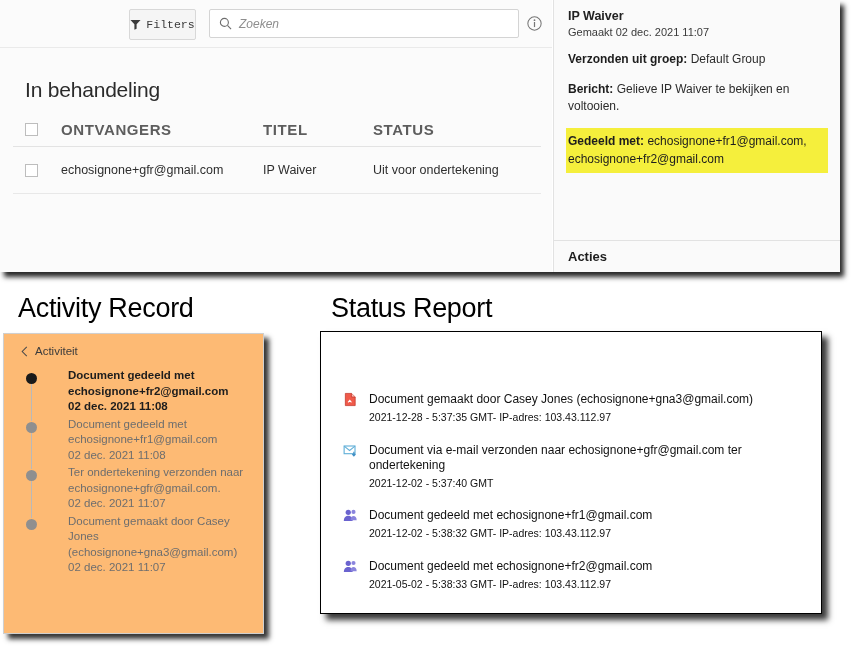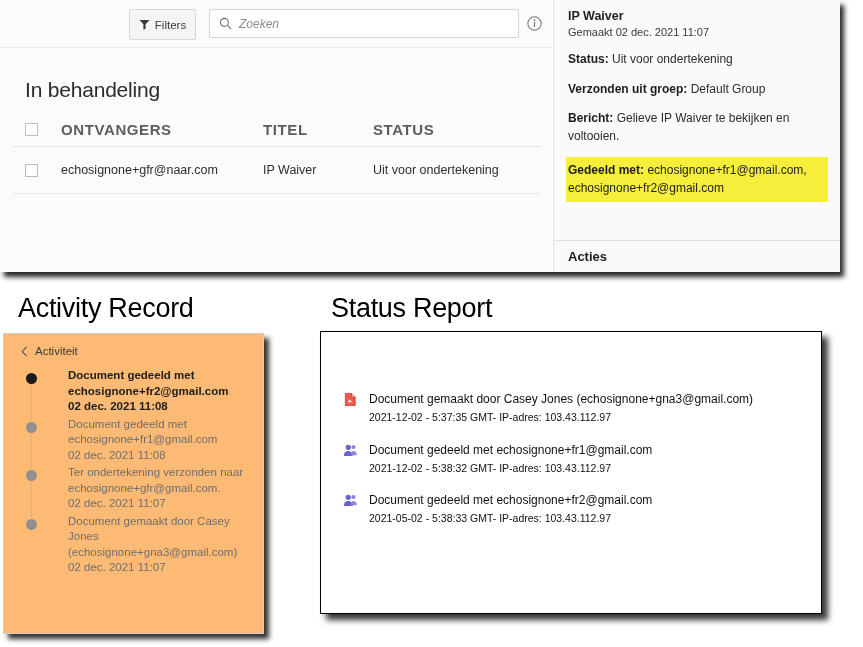--- a/index.html
+++ b/index.html
@@ -46,20 +46,21 @@
     left: 129px; top: 9px;
     width: 65px; height: 29px;
     border: 1px solid #d8d8d8;
     background: #f5f5f5;
     border-radius: 2px;
     display: flex;
     align-items: center;
     justify-content: center;
     gap: 5px;
     cursor: pointer;
+    font-family: Liberation Mono, monospace;
   }
   #filters-button .lbl {
     font-size: 11.5px;
     color: #3a3a3a;
   }
   .funnel {
     width: 11px; height: 11px;
     display: block;
   }
   #search-box {
@@ -380,36 +381,32 @@
           <span class="chk"></span>
         </div>
         <div class="cell-recip th">ONTVANGERS</div>
         <div class="cell-title th">TITEL</div>
         <div class="cell-status th">STATUS</div>
       </div>
       <div class="trow">
         <div class="cell-chk">
           <span class="chk"></span>
         </div>
-        <div class="cell-recip td">echosignone+gfr@naar.com</div>
+        <div class="cell-recip td">echosignone+gfr@gmail.com</div>
         <div class="cell-title td">IP Waiver</div>
         <div class="cell-status td">Uit voor ondertekening</div>
       </div>
     </div>
   </div>
 
   <div id="detail-rail">
     <div id="detail-body">
       <div id="detail-doc-title">IP Waiver</div>
       <div id="detail-created">Gemaakt 02 dec. 2021 11:07</div>
 
-      <div class="detail-field">
-        <span class="k">Status:</span>
-        <span>Uit voor ondertekening</span>
-      </div>
 
       <div class="detail-field">
         <span class="k">Verzonden uit groep:</span>
         <span>Default Group</span>
       </div>
 
       <div class="detail-field">
         <span class="k">Bericht:</span>
         <span>Gelieve IP Waiver te bekijken en voltooien.</span>
       </div>
@@ -470,23 +467,32 @@
 
   <div id="audit-events">
 
     <div class="ev">
       <svg class="ev-icon" viewBox="0 0 16 16">
         <path d="M2.5 1.5 H9 L13 5.3 V14.5 H2.5 Z" fill="#f05a4a" stroke="#c2352a" stroke-width="0.8"></path>
         <path d="M9 1.5 V5.3 H13" fill="#fbc0b8" stroke="#c2352a" stroke-width="0.8"></path>
         <path d="M5.4 11 L7.2 8.8 L9 11" fill="none" stroke="#ffffff" stroke-width="1.1"></path>
       </svg>
       <div class="ev-main">Document gemaakt door Casey Jones (echosignone+gna3@gmail.com)</div>
-      <div class="ev-meta">2021-12-02 - 5:37:35 GMT- IP-adres: 103.43.112.97</div>
-    </div>
-
+      <div class="ev-meta">2021-12-28 - 5:37:35 GMT- IP-adres: 103.43.112.97</div>
+    </div>
+
+    <div class="ev">
+      <svg class="ev-icon" viewBox="0 0 16 16">
+        <rect x="1.2" y="3.2" width="11.6" height="8.2" fill="#ffffff" stroke="#62b0d8" stroke-width="1.2"></rect>
+        <path d="M1.2 3.4 L7 8 L12.8 3.4" fill="none" stroke="#62b0d8" stroke-width="1.1"></path>
+        <path d="M11.6 9.4 V13.4 M9.9 11.8 L11.6 13.6 L13.3 11.8" fill="none" stroke="#3f8fc4" stroke-width="1.3"></path>
+      </svg>
+      <div class="ev-main">Document via e-mail verzonden naar echosignone+gfr@gmail.com ter ondertekening</div>
+      <div class="ev-meta">2021-12-02 - 5:37:40 GMT</div>
+    </div>
 
     <div class="ev">
       <svg class="ev-icon" viewBox="0 0 16 16">
         <circle cx="5.6" cy="4.6" r="2.8" fill="#6a63cf"></circle>
         <path d="M0.9 13.8 C0.9 10 3 8.4 5.6 8.4 C8.2 8.4 10.3 10 10.3 13.8 Z" fill="#6a63cf"></path>
         <circle cx="11.2" cy="4.2" r="2.2" fill="#8a84dd"></circle>
         <path d="M8.1 13 C8.1 9.9 9.5 8.6 11.2 8.6 C12.9 8.6 14.6 9.9 14.6 13 Z" fill="#8a84dd"></path>
       </svg>
       <div class="ev-main">Document gedeeld met echosignone+fr1@gmail.com</div>
       <div class="ev-meta">2021-12-02 - 5:38:32 GMT- IP-adres: 103.43.112.97</div>

